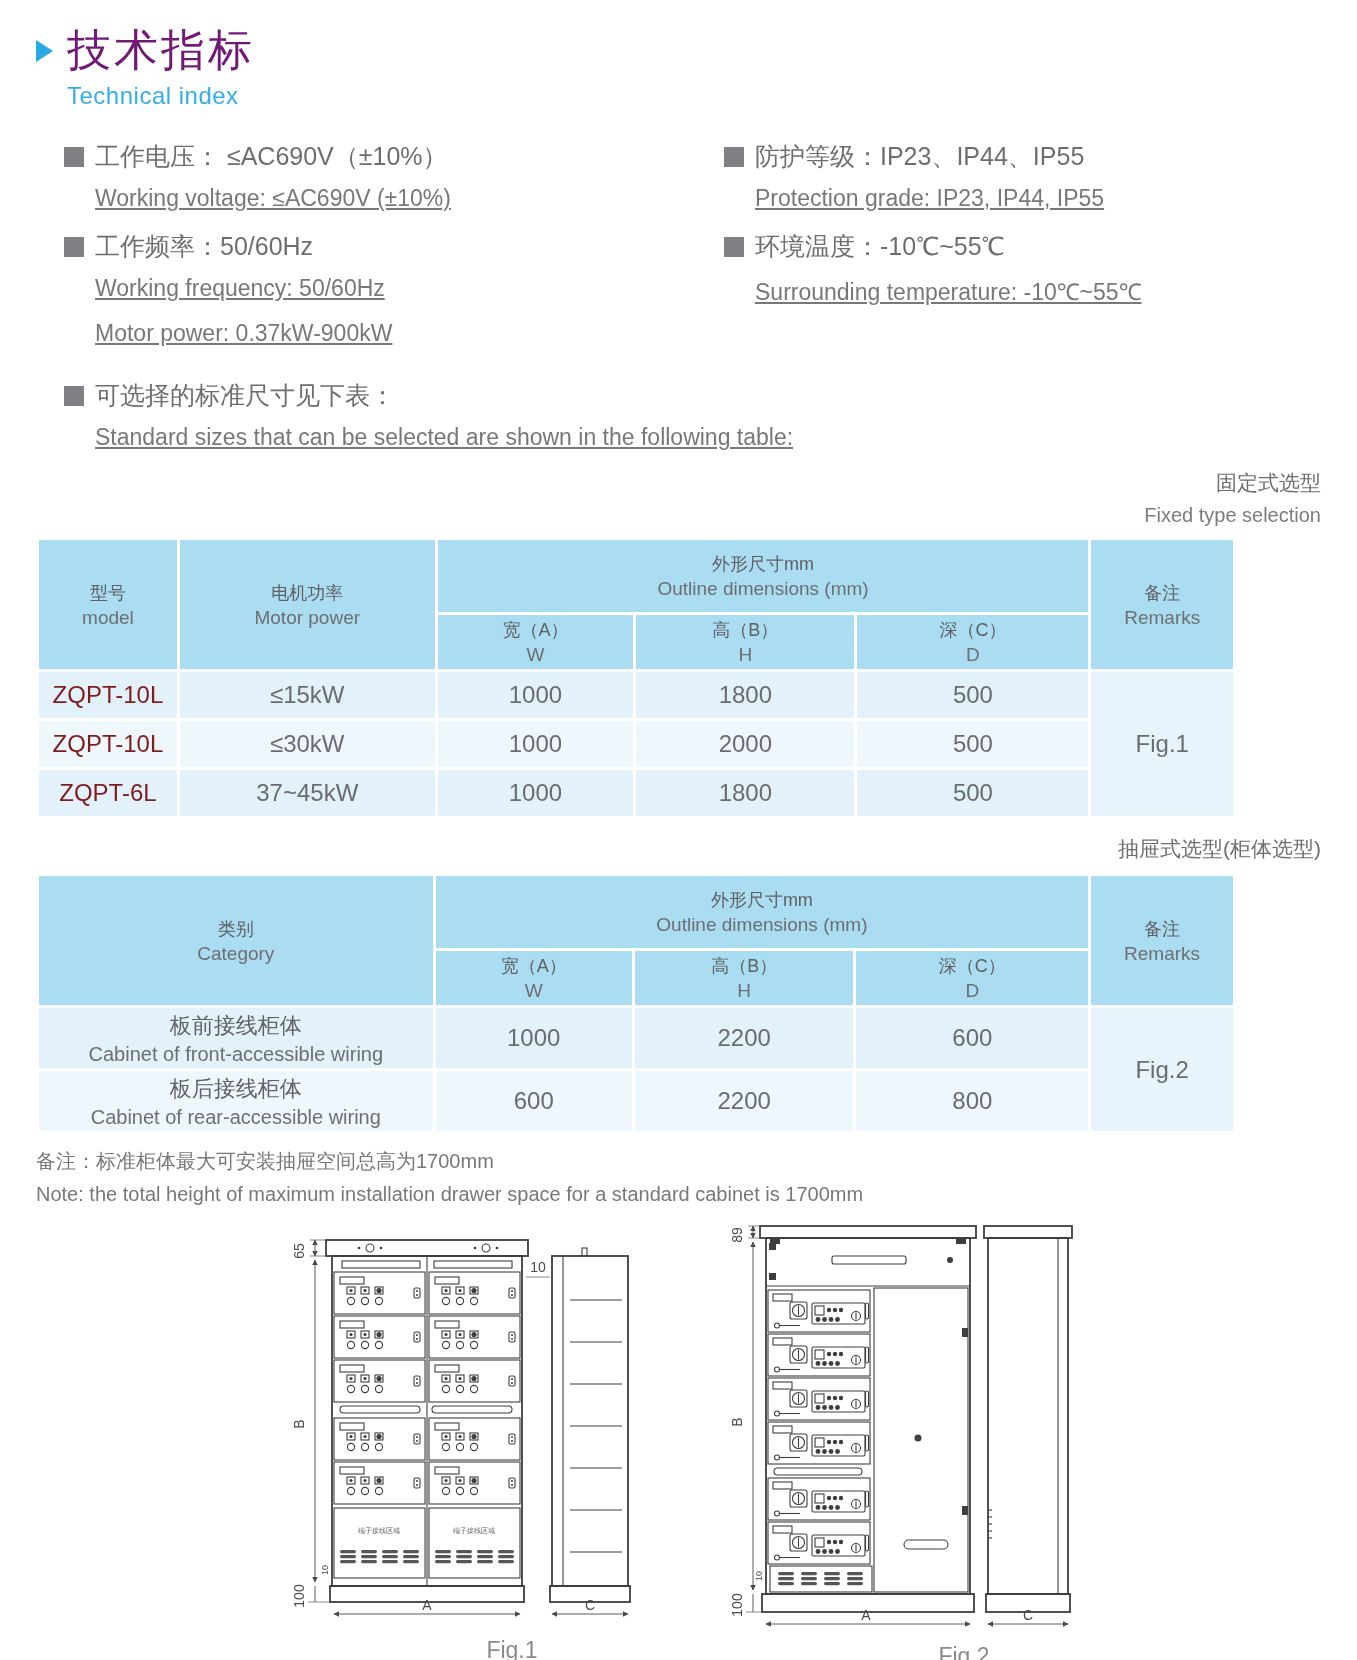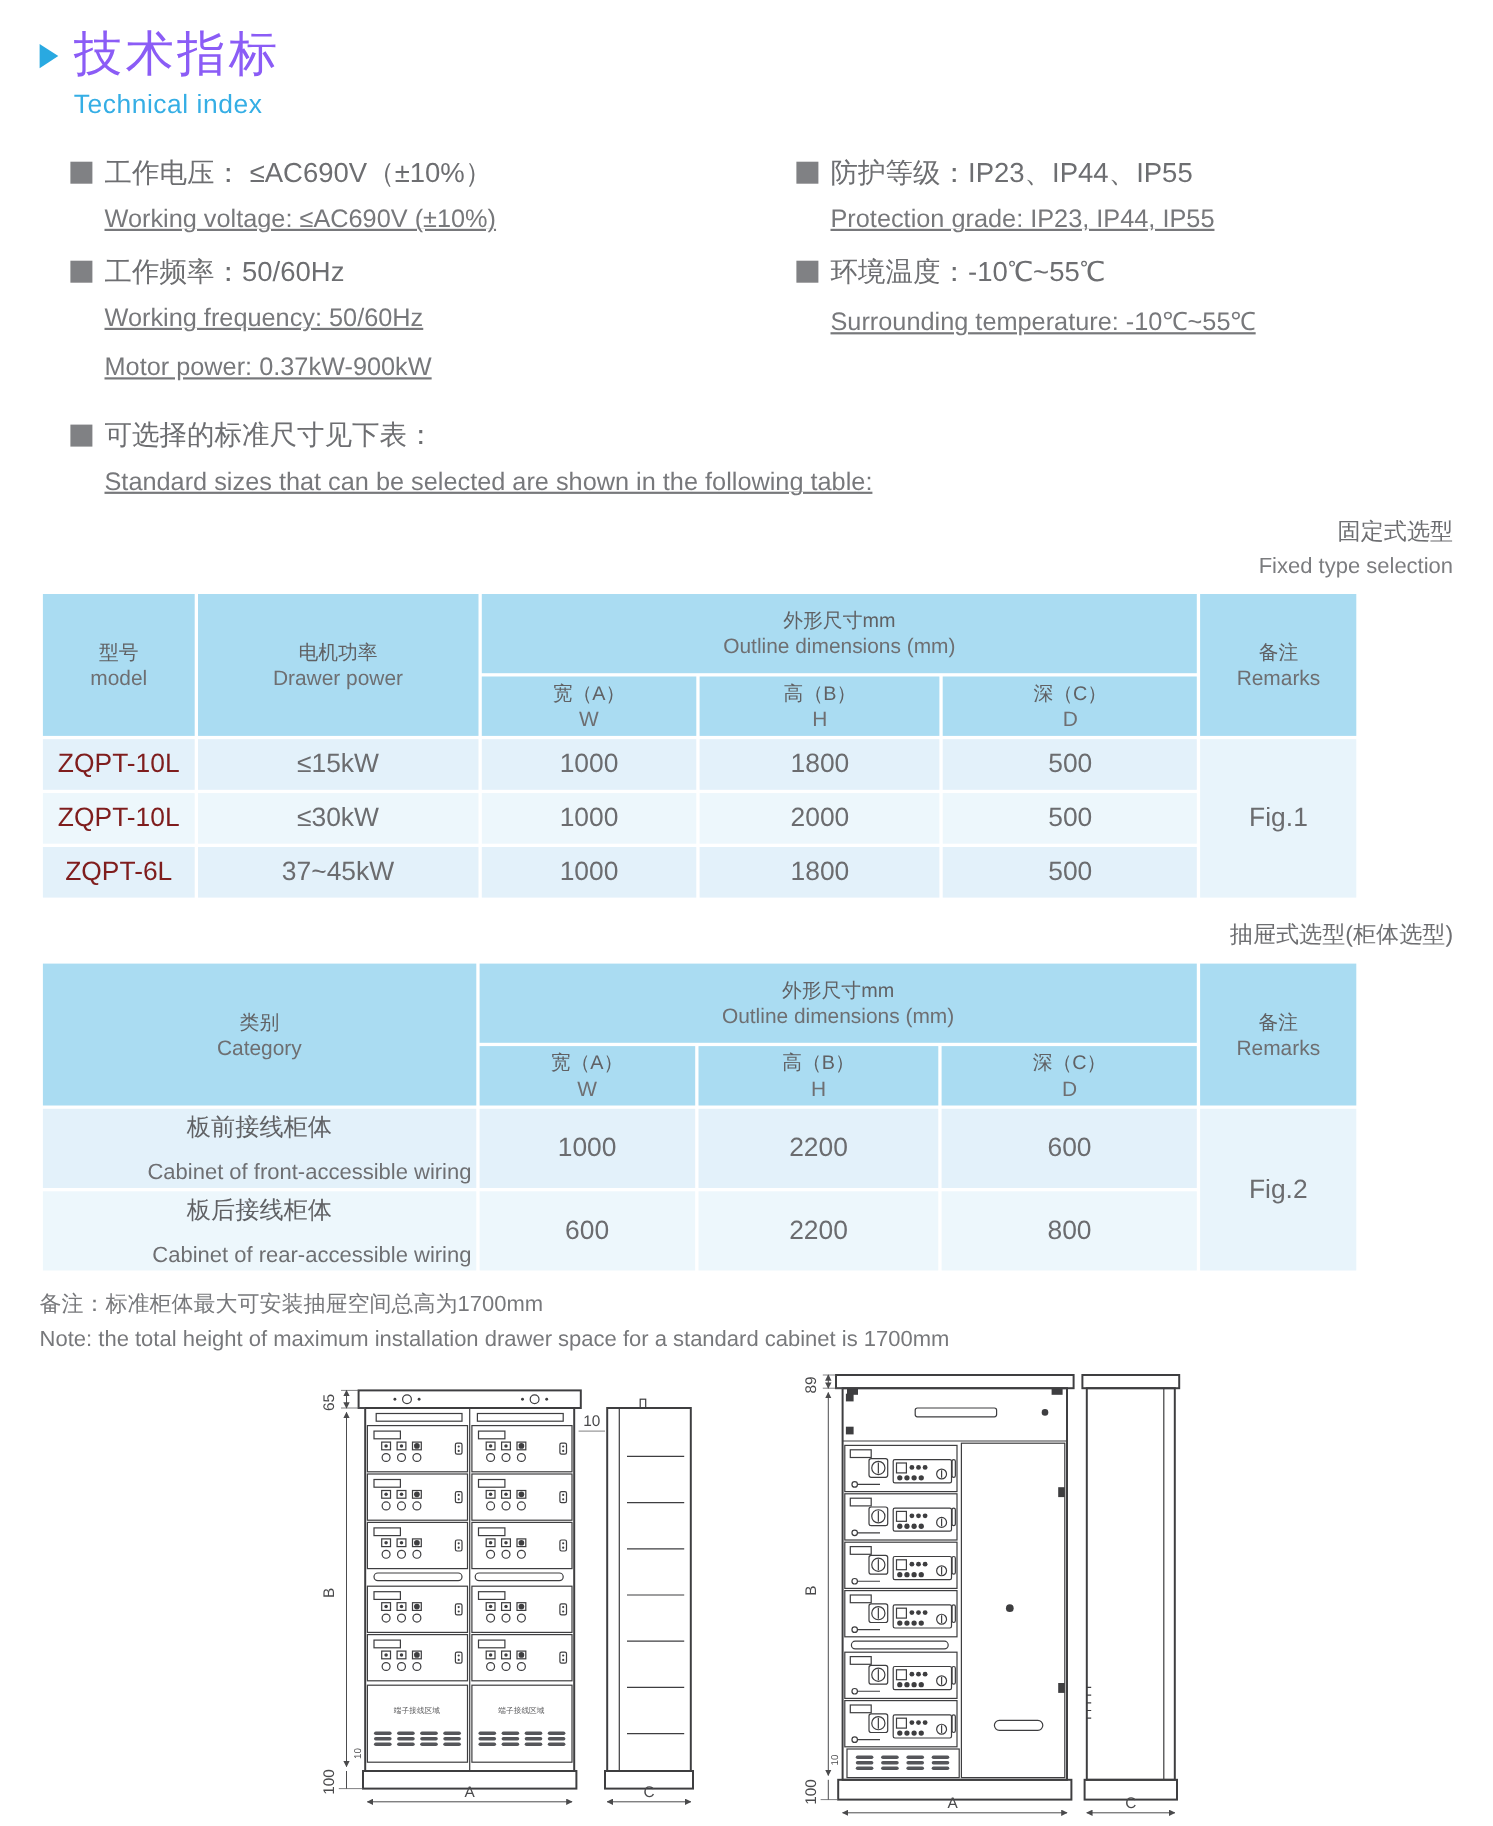--- a/index.html
+++ b/index.html
@@ -10,21 +10,21 @@
     padding:26px 36px 20px 36px; position:relative;
   }
   
   .doc-header { display:flex; align-items:flex-start; gap:14px; }
   .arrow-icon {
     width:0; height:0; margin-top:14px;
     border-left:17px solid #29A9E1;
     border-top:11px solid transparent;
     border-bottom:11px solid transparent;
   }
-  .title-zh { font-size:44px; line-height:1.1; color:#8b5cf6; letter-spacing:3px; }
+  .title-zh { font-size:44px; line-height:1.1; color:#701a75; letter-spacing:3px; }
   .title-en { font-size:24px; color:#35AEE5; margin-top:8px; letter-spacing:0.5px; }
 
   
   .specs { display:grid; grid-template-columns:660px 1fr; margin-top:30px; padding-left:28px; }
   .spec { margin-bottom:18px; }
   .spec-zh { font-size:25px; color:#6D6E71; display:flex; align-items:center; gap:11px; }
   .bullet { width:20px; height:20px; background:#808184; flex:0 0 auto; }
   .spec-en { font-size:23px; color:#77787B; margin:12px 0 0 31px;text-decoration:underline; }
   .table-intro { padding-left:28px; margin-top:14px; }
 
@@ -43,21 +43,21 @@
   }
   .th-bg { background:#AADCF2; }
   .cell-a { background:#E3F1FA; }
   .cell-b { background:#EDF7FC; }
   .cell-remark { background:#E8F4FB; }
   .h-zh { font-size:18px; color:#606164; display:block; }
   .h-en { font-size:19px; color:#6E6F72; display:block; margin-top:2px; }
   .v-num { font-size:24px; color:#6B6C6F; }
   .v-model { font-size:24px; color:#7f1d1d; }
   .cat-zh { font-size:22px; color:#606164; display:block; }
-  .cat-en { font-size:20px; color:#6E6F72; display:block; margin-top:15px;text-align:right; }
+  .cat-en { font-size:20px; color:#6E6F72; display:block; margin-top:2px; }
   tr.hdr-top { height:72px; }
   tr.hdr-sub { height:54px; }
   tr.body-row { height:46px; }
   tr.body-row2 { height:60px; }
 
   
   .footnote { margin-top:14px; }
   .foot-zh { font-size:20px; color:#77787B; }
   .foot-en { font-size:20px; color:#77787B; margin-top:8px; }
 
@@ -148,21 +148,21 @@
         <col style="width:12.0%">
     </colgroup>
     <tbody>
         <tr class="hdr-top">
       <th class="th-bg" rowspan="2">
         <span class="h-zh">型号</span>
         <span class="h-en">model</span>
       </th>
       <th class="th-bg" rowspan="2">
         <span class="h-zh">电机功率</span>
-        <span class="h-en">Drawer power</span>
+        <span class="h-en">Motor power</span>
       </th>
       <th class="th-bg" colspan="3">
         <span class="h-zh">外形尺寸mm</span>
         <span class="h-en">Outline dimensions (mm)</span>
       </th>
       <th class="th-bg" rowspan="2">
         <span class="h-zh">备注</span>
         <span class="h-en">Remarks</span>
       </th>
     </tr>

